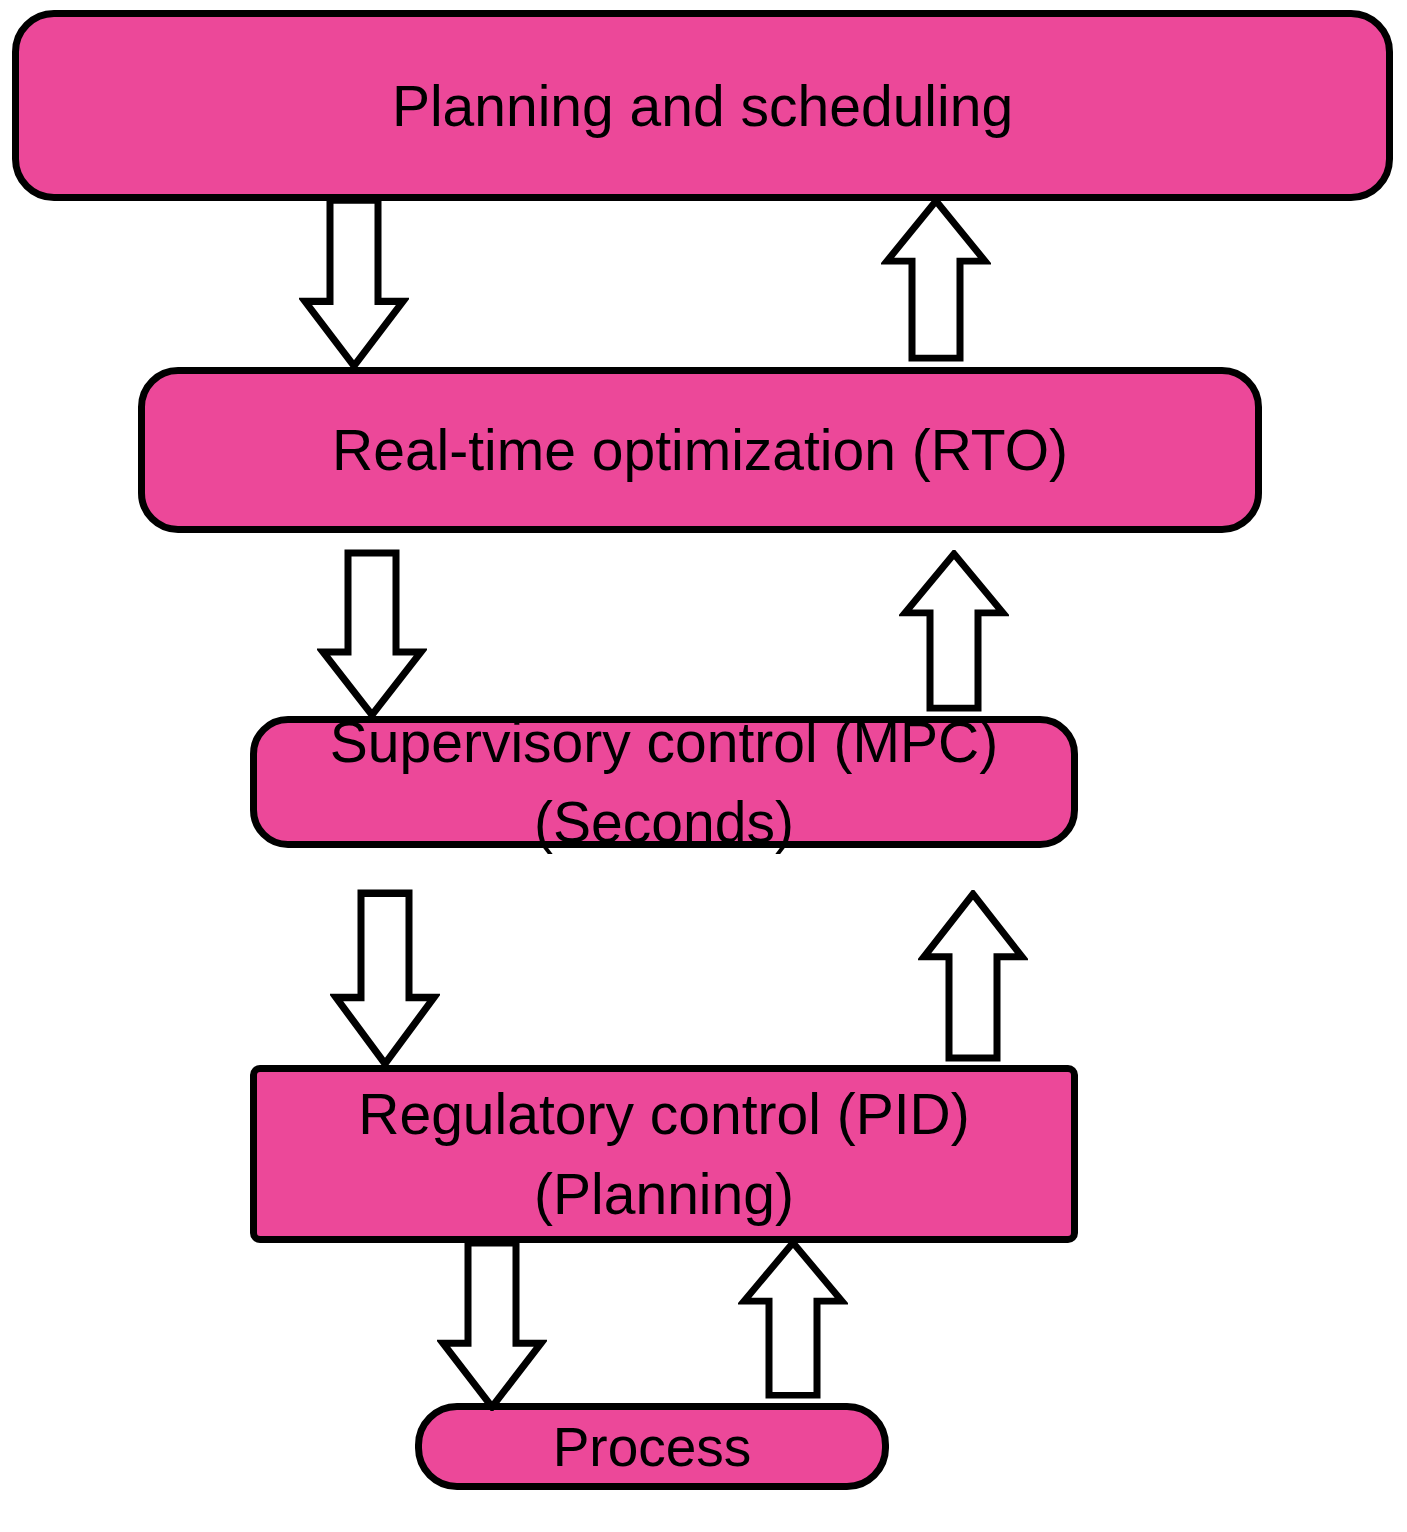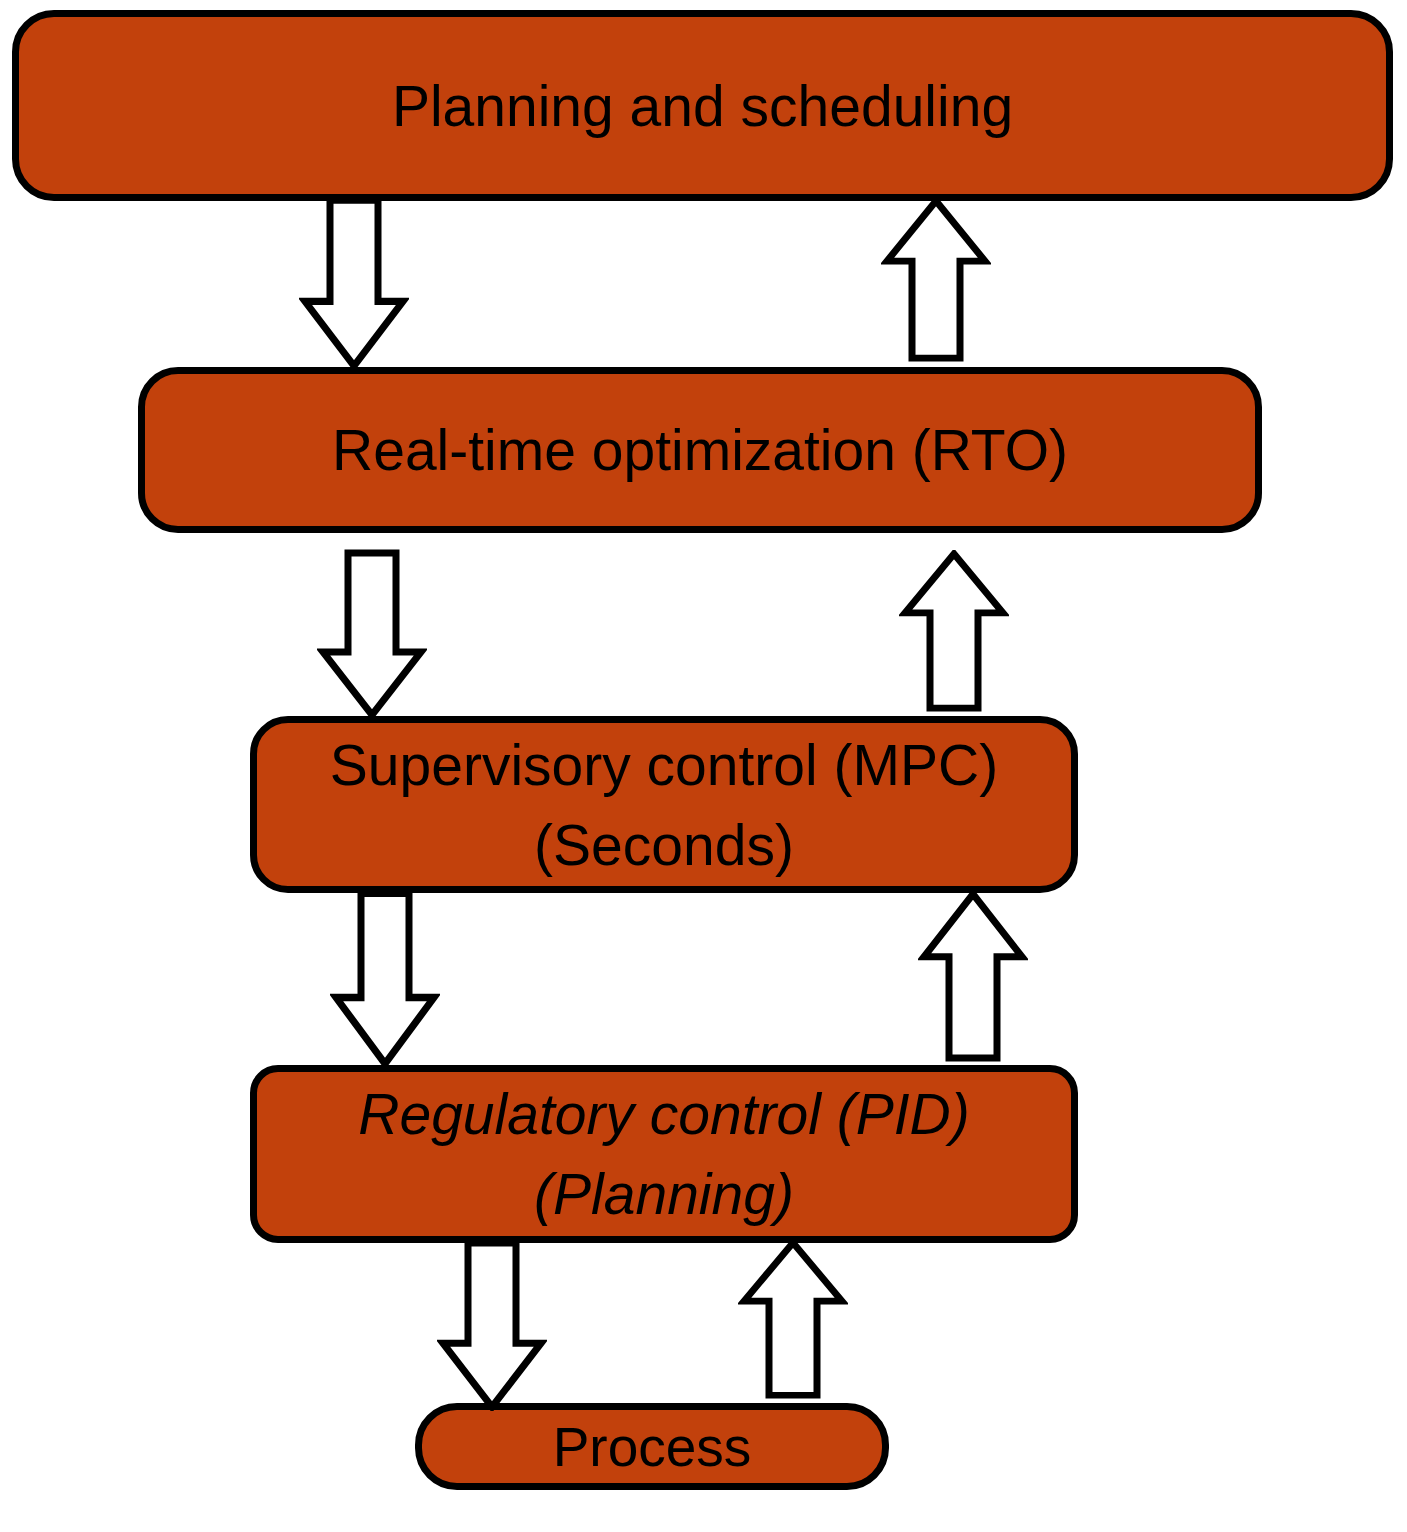--- a/index.html
+++ b/index.html
@@ -13,38 +13,38 @@
     height: 1532px;
     background: #ffffff;
     font-family: "Liberation Sans", sans-serif;
     color: #000000;
     overflow: hidden;
   }
   .dbox {
     position: absolute;
     box-sizing: border-box;
     border: 7px solid #000000;
-    background: #c2410c;
+    background: #ec4899;
     display: flex;
     flex-direction: column;
     align-items: center;
     justify-content: center;
     text-align: center;
     z-index: 2;
   }
   .dbox .line {
     font-size: 57px;
     line-height: 80px;
     white-space: nowrap;
   }
   
   #box-planning { left: 12px;  top: 10px;   width: 1381px; height: 191px; border-radius: 42px; }
   #box-rto      { left: 138px; top: 367px;  width: 1124px; height: 166px; border-radius: 40px; }
-  #box-mpc      { left: 250px; top: 716px;  width: 828px;  height: 177px; border-radius: 38px; }
-  #box-pid      { left: 250px; top: 1065px; width: 828px;  height: 178px; border-radius: 28px; font-style: italic; }
+  #box-mpc      { left: 250px; top: 716px;  width: 828px;  height: 132px; border-radius: 38px; }
+  #box-pid      { left: 250px; top: 1065px; width: 828px;  height: 178px; border-radius: 10px; }
   #box-process  { left: 415px; top: 1403px; width: 474px;  height: 87px; border-radius: 42px; }
   #box-process .line { font-size: 55px; line-height: 60px; }
 
   .arrow {
     position: absolute;
     z-index: 3;
   }
   .arrow svg { display: block; width: 100%; height: 100%; }
 </style>
 </head>

